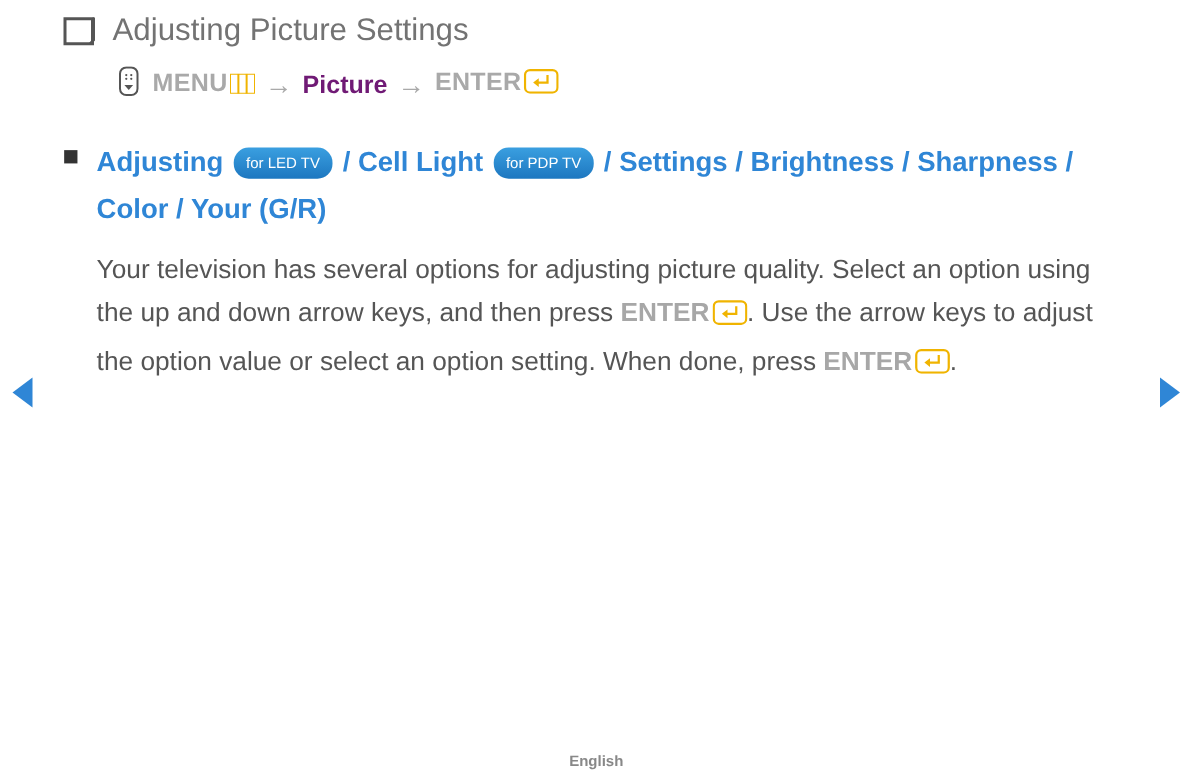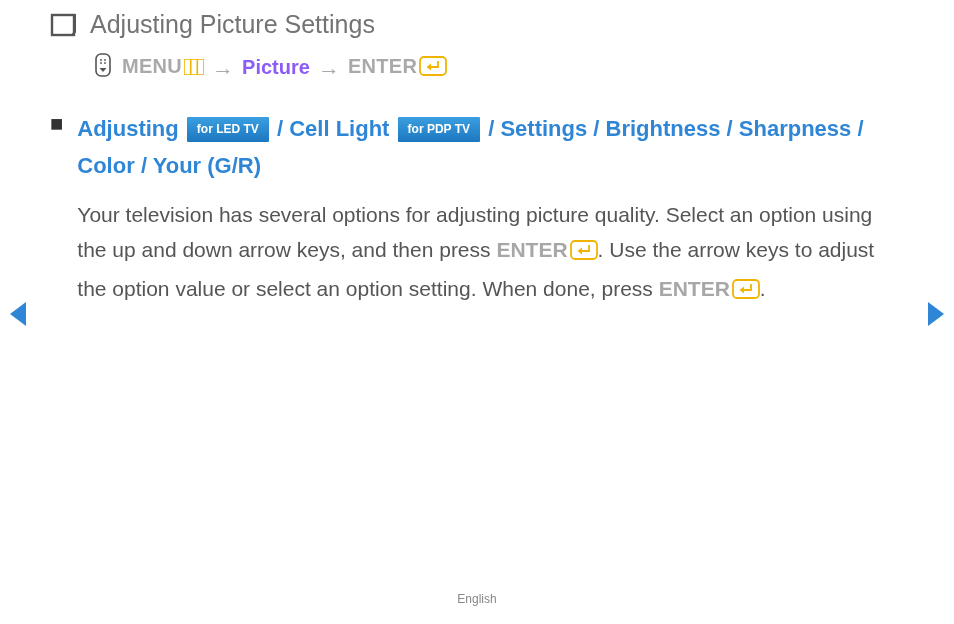--- a/index.html
+++ b/index.html
@@ -5,35 +5,35 @@
   * { box-sizing: border-box; margin: 0; padding: 0; }
   html, body { width: 954px; height: 624px; font-family: Arial, Helvetica, sans-serif; background: #fff; color: #444; }
   .page { position: relative; width: 954px; height: 624px; padding: 10px 50px 30px 50px; }
   .title-row { display: flex; align-items: center; gap: 14px; margin-bottom: 14px; }
   .title-icon svg { display: block; }
   .title-text { font-size: 25px; font-weight: normal; color: #737373; }
   .nav-row { display: flex; align-items: center; gap: 8px; margin-left: 44px; margin-bottom: 28px; font-size: 20px; font-weight: bold; }
   .nav-remote-icon { margin-right: 2px; }
   .nav-menu-label { color: #a9a9a9; letter-spacing: 0.3px; }
   .nav-arrow { color: #a9a9a9; font-weight: normal; font-size: 22px; }
-  .nav-picture { color: #8b5cf6; }
+  .nav-picture { color: #701a75; }
   .nav-enter-label { color: #a9a9a9; letter-spacing: 0.3px; }
   .section { display: flex; align-items: flex-start; gap: 14px; }
   .bullet { font-size: 22px; color: #333; line-height: 1.3; }
   .section-body { flex: 1; }
   .option-line { font-size: 22px; font-weight: bold; color: #2f86d6; line-height: 1.7; }
   .option-line .sep { color: #2f86d6; }
-  .badge { display: inline-block; background: linear-gradient(#3a9fe0, #1d77c0); color: #fff; font-size: 12px; font-weight: bold; padding: 2px 10px 3px 10px; border-radius: 1px; vertical-align: 3px; margin: 0 2px; }
+  .badge { display: inline-block; background: linear-gradient(#3a9fe0, #1d77c0); color: #fff; font-size: 12px; font-weight: normal; padding: 2px 10px 3px 10px; border-radius: 12px; vertical-align: 3px; margin: 0 2px; }
   .body-text { font-size: 21px; color: #555; line-height: 1.7; margin-top: 12px; }
   .inline-enter { color: #a7a7a7; font-weight: bold; }
   .enter-icon { display: inline-block; vertical-align: -3px; margin-left: 2px; }
   .menu-icon { display: inline-block; vertical-align: -2px; margin-left: 2px; }
   .nav-prev { position: absolute; left: 6px; top: 300px; cursor: pointer; }
   .nav-next { position: absolute; right: 6px; top: 300px; cursor: pointer; }
-  .footer-lang { position: absolute; bottom: 18px; left: 0; width: 954px; text-align: center; font-size: 12px; color: #888; }
+  .footer-lang { position: absolute; bottom: 8px; left: 0; width: 954px; text-align: center; font-size: 12px; color: #888; font-weight: bold; }
 </style>
 </head>
 <body>
 
 <div class="page">
 
   <div class="title-row">
     <span class="title-icon">
       <svg width="26" height="24" viewBox="0 0 26 24">
         <rect x="2" y="2" width="22" height="20" fill="none" stroke="#555" stroke-width="2.4"></rect>

